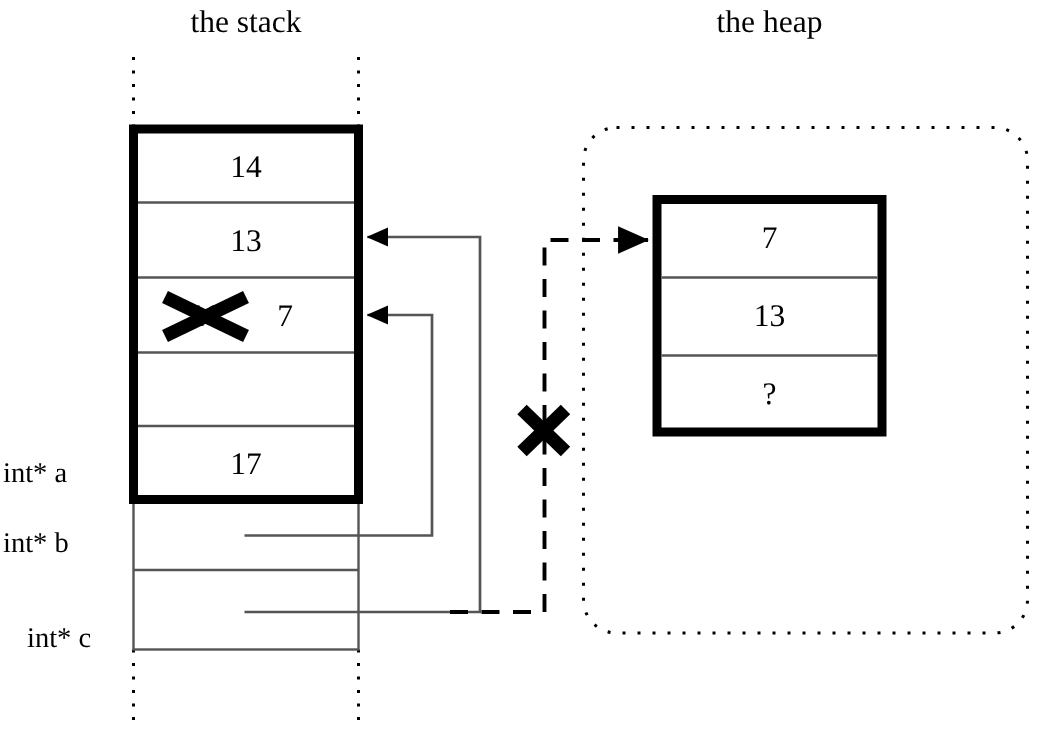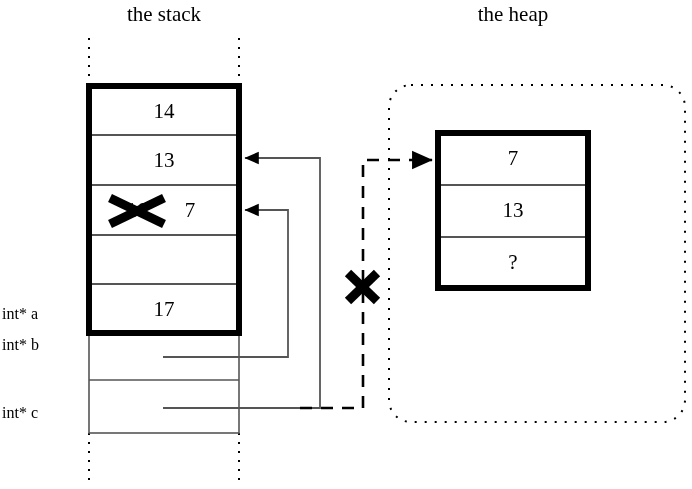--- a/index.html
+++ b/index.html
@@ -21,29 +21,29 @@
     font-size: 21px;
     color: #000;
     white-space: nowrap;
     text-align: center;
   }
   #title-stack { left: 88px; top: 2px; width: 152px; }
   #title-heap  { left: 437px; top: 2px; width: 152px; }
 
   .side-label {
     position: absolute;
-    font-size: 16px;
+    font-size: 19px;
     color: #000;
     white-space: nowrap;
     text-align: left;
     left: 2px;
   }
   #label-a { top: 305px; }
-  #label-b { top: 336px; }
-  #label-c { top: 404px; }
+  #label-b { top: 352px; }
+  #label-c { top: 415px; margin-left: 16px; }
 
   .cellnum {
     position: absolute;
     font-size: 21px;
     color: #000;
     text-align: center;
     white-space: nowrap;
   }
   svg.layer {
     position: absolute;

